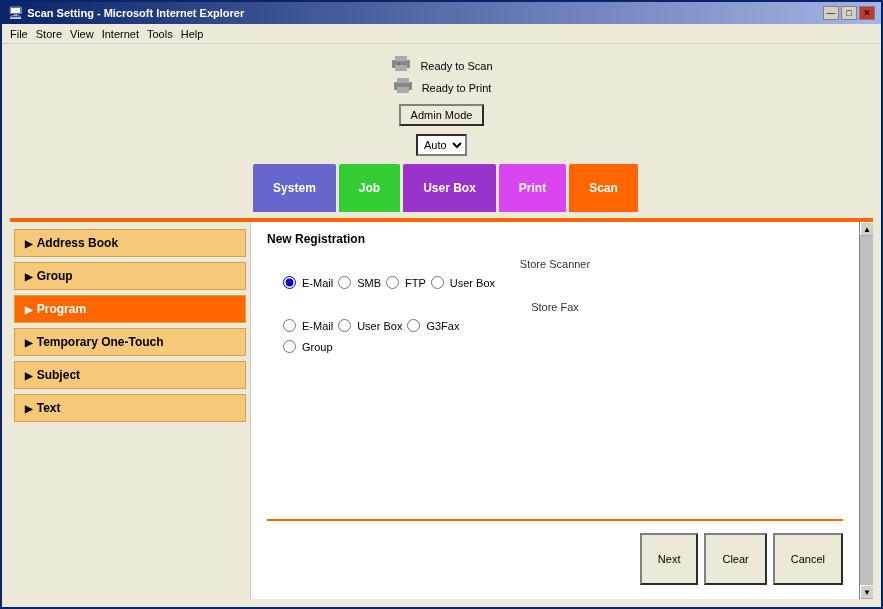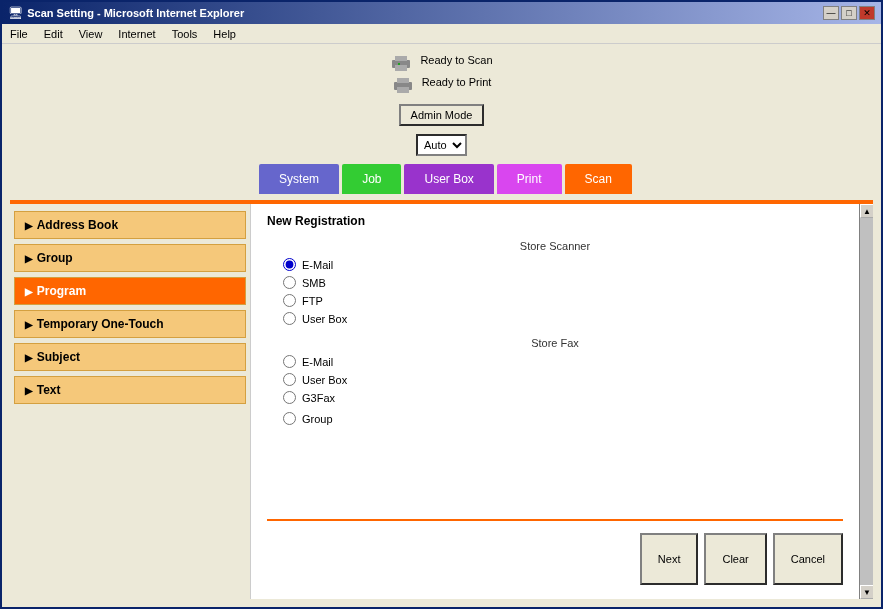--- a/index.html
+++ b/index.html
@@ -63,21 +63,21 @@
     }
 
     .title-btn.close { background: #c0392b; }
 
     
     .menu-bar {
       background: #ece9d8;
       border-bottom: 1px solid #ccc;
       padding: 2px 4px;
       display: flex;
-      gap: 8px;
+      gap: 0;
       height: 20px;
       align-items: center;
       flex-shrink: 0;
     }
 
     .menu-item {
       font-size: 11px;
       padding: 1px 4px;
       cursor: pointer;
       color: #000;
@@ -96,21 +96,21 @@
     
     .status-area {
       display: flex;
       flex-direction: column;
       align-items: center;
       margin-bottom: 8px;
     }
 
     .status-row {
       display: flex;
-      align-items: flex-start;
+      align-items: flex-end;
       gap: 8px;
       margin: 2px 4px;
     }
 
     .printer-icon {
       width: 22px;
       height: 18px;
     }
 
     .status-text {
@@ -144,23 +144,23 @@
     }
 
     
     .tab-nav {
       display: flex;
       gap: 3px;
       margin-left: 8px;
     }
 
     .tab {
-      padding: 8px 20px;
+      padding: 17px 20px;
       font-size: 12px;
-      font-weight: normal;
+      font-weight: bold;
       color: white;
       cursor: pointer;
       border-radius: 2px 2px 0 0;
     }
 
     .tab-system { background: #6666cc; }
     .tab-job { background: #33cc33; }
     .tab-userbox { background: #9933cc; }
     .tab-print { background: #d946ef; }
     .tab-scan { background: #ff6600; }
@@ -233,21 +233,20 @@
       font-size: 11px;
       font-weight: normal;
       color: #333;
       margin-bottom: 6px;
       margin-top: 4px;
       text-align: center;
     }
 
     .radio-group {
       display: flex;
-      flex-direction: column;
       gap: 5px;
       margin-left: 16px;
       margin-bottom: 8px;
     }
 
     .radio-row {
       display: flex;
       align-items: center;
       gap: 6px;
       font-size: 11px;
@@ -320,21 +319,21 @@
     </div>
     <div class="title-buttons">
       <div class="title-btn">—</div>
       <div class="title-btn">□</div>
       <div class="title-btn close">✕</div>
     </div>
   </div>
 
   <div class="menu-bar">
     <span class="menu-item">File</span>
-    <span class="menu-item">Edit</span>
+    <span class="menu-item">Store</span>
     <span class="menu-item">View</span>
     <span class="menu-item">Internet</span>
     <span class="menu-item">Tools</span>
     <span class="menu-item">Help</span>
   </div>
 
   <div class="content">
 
     <div class="status-area">
       <div class="status-row">

